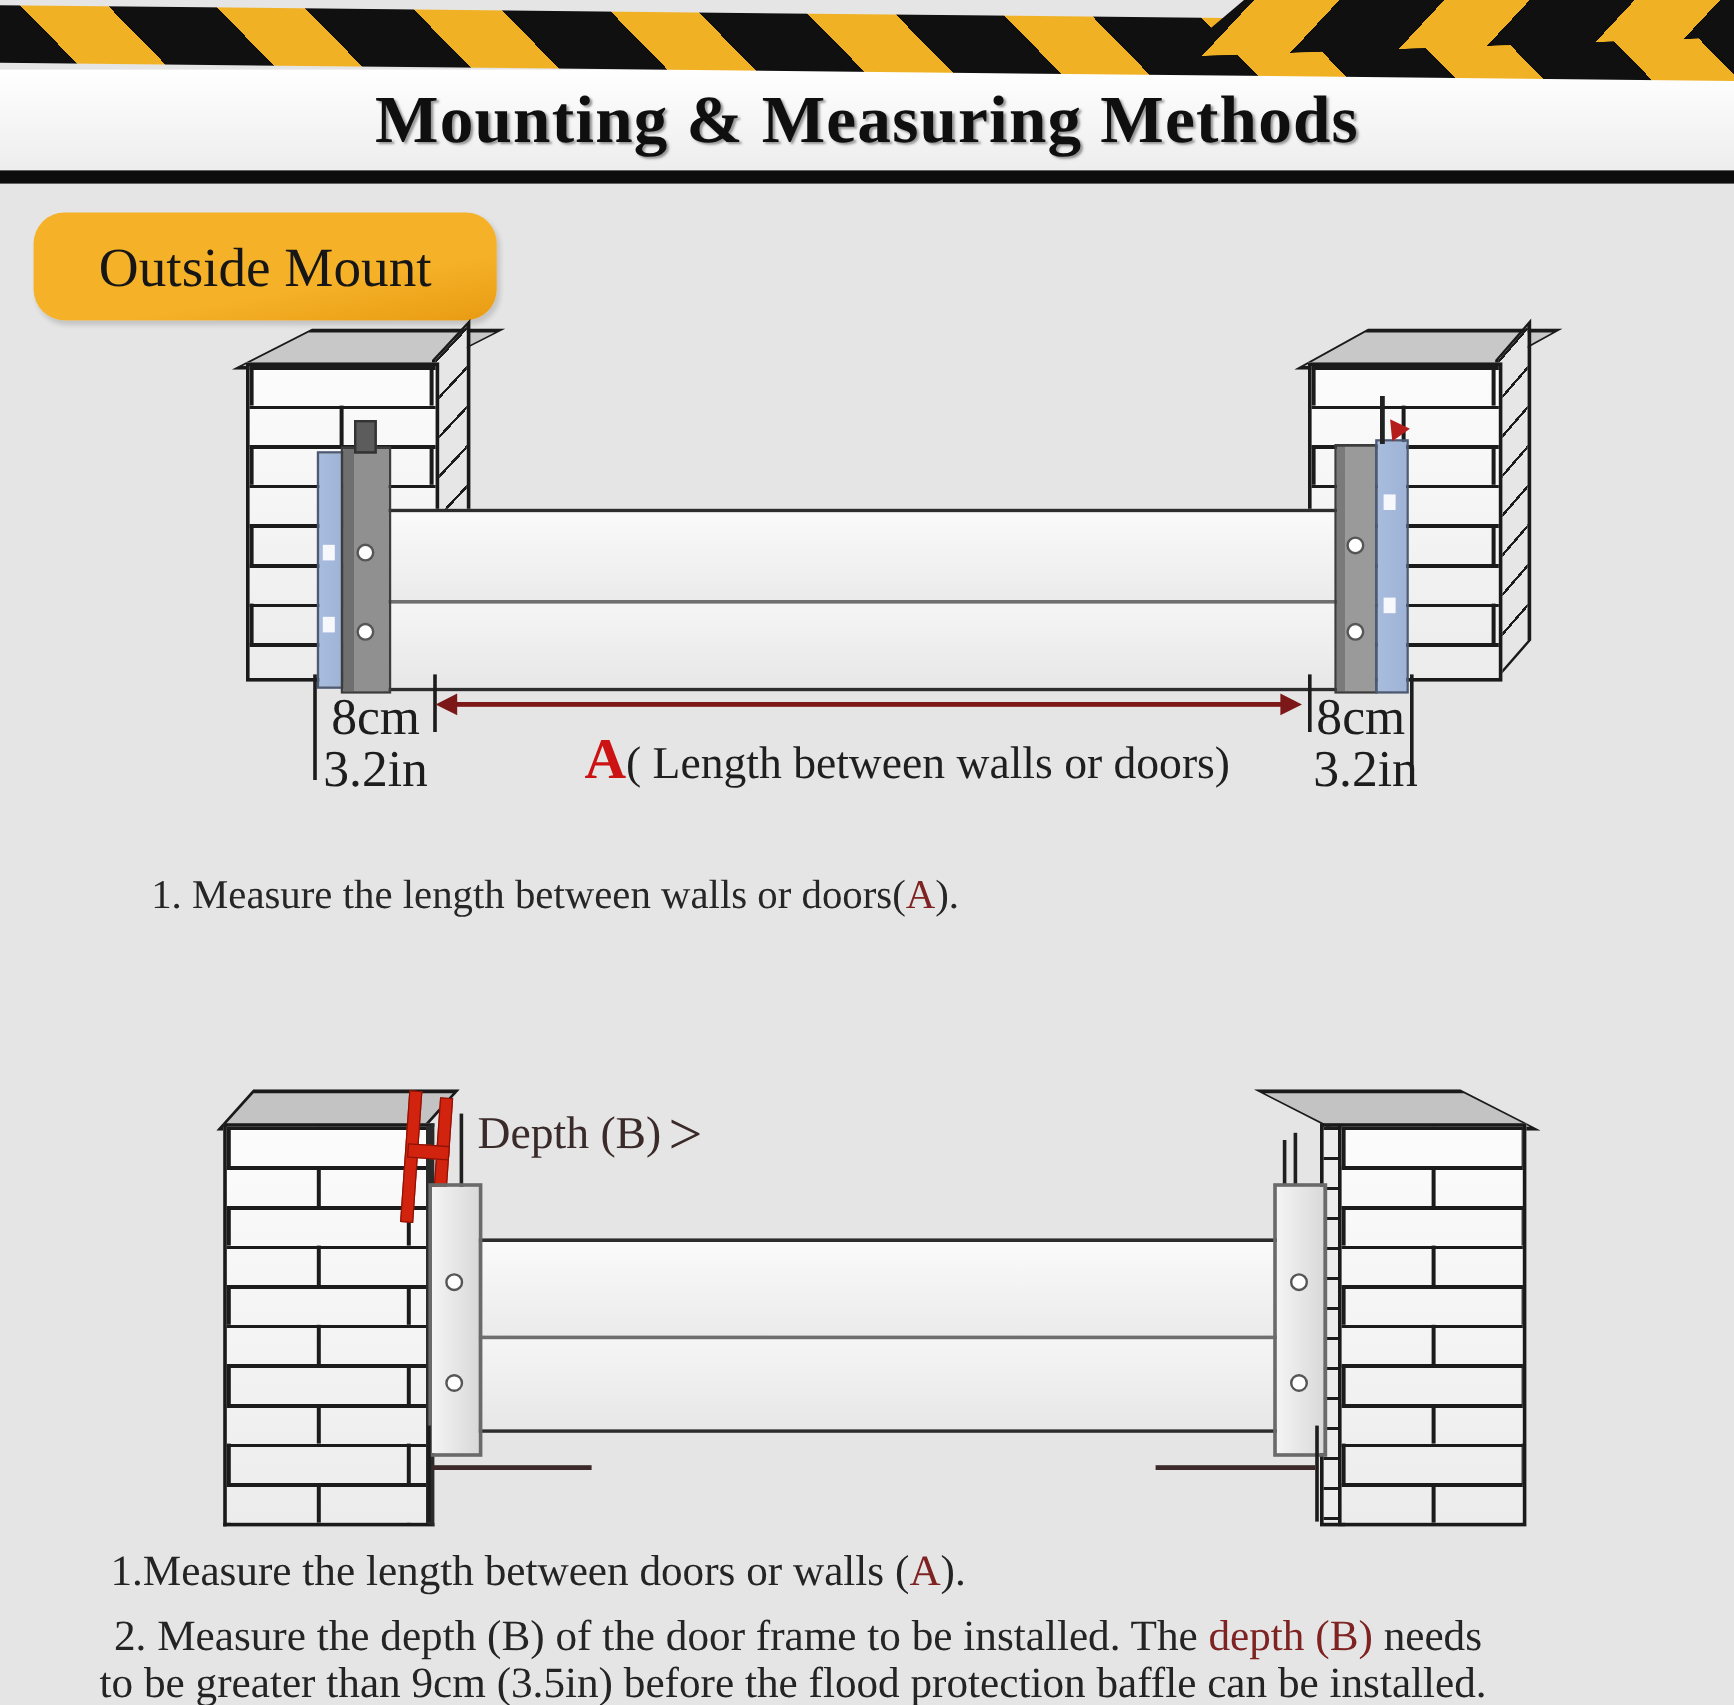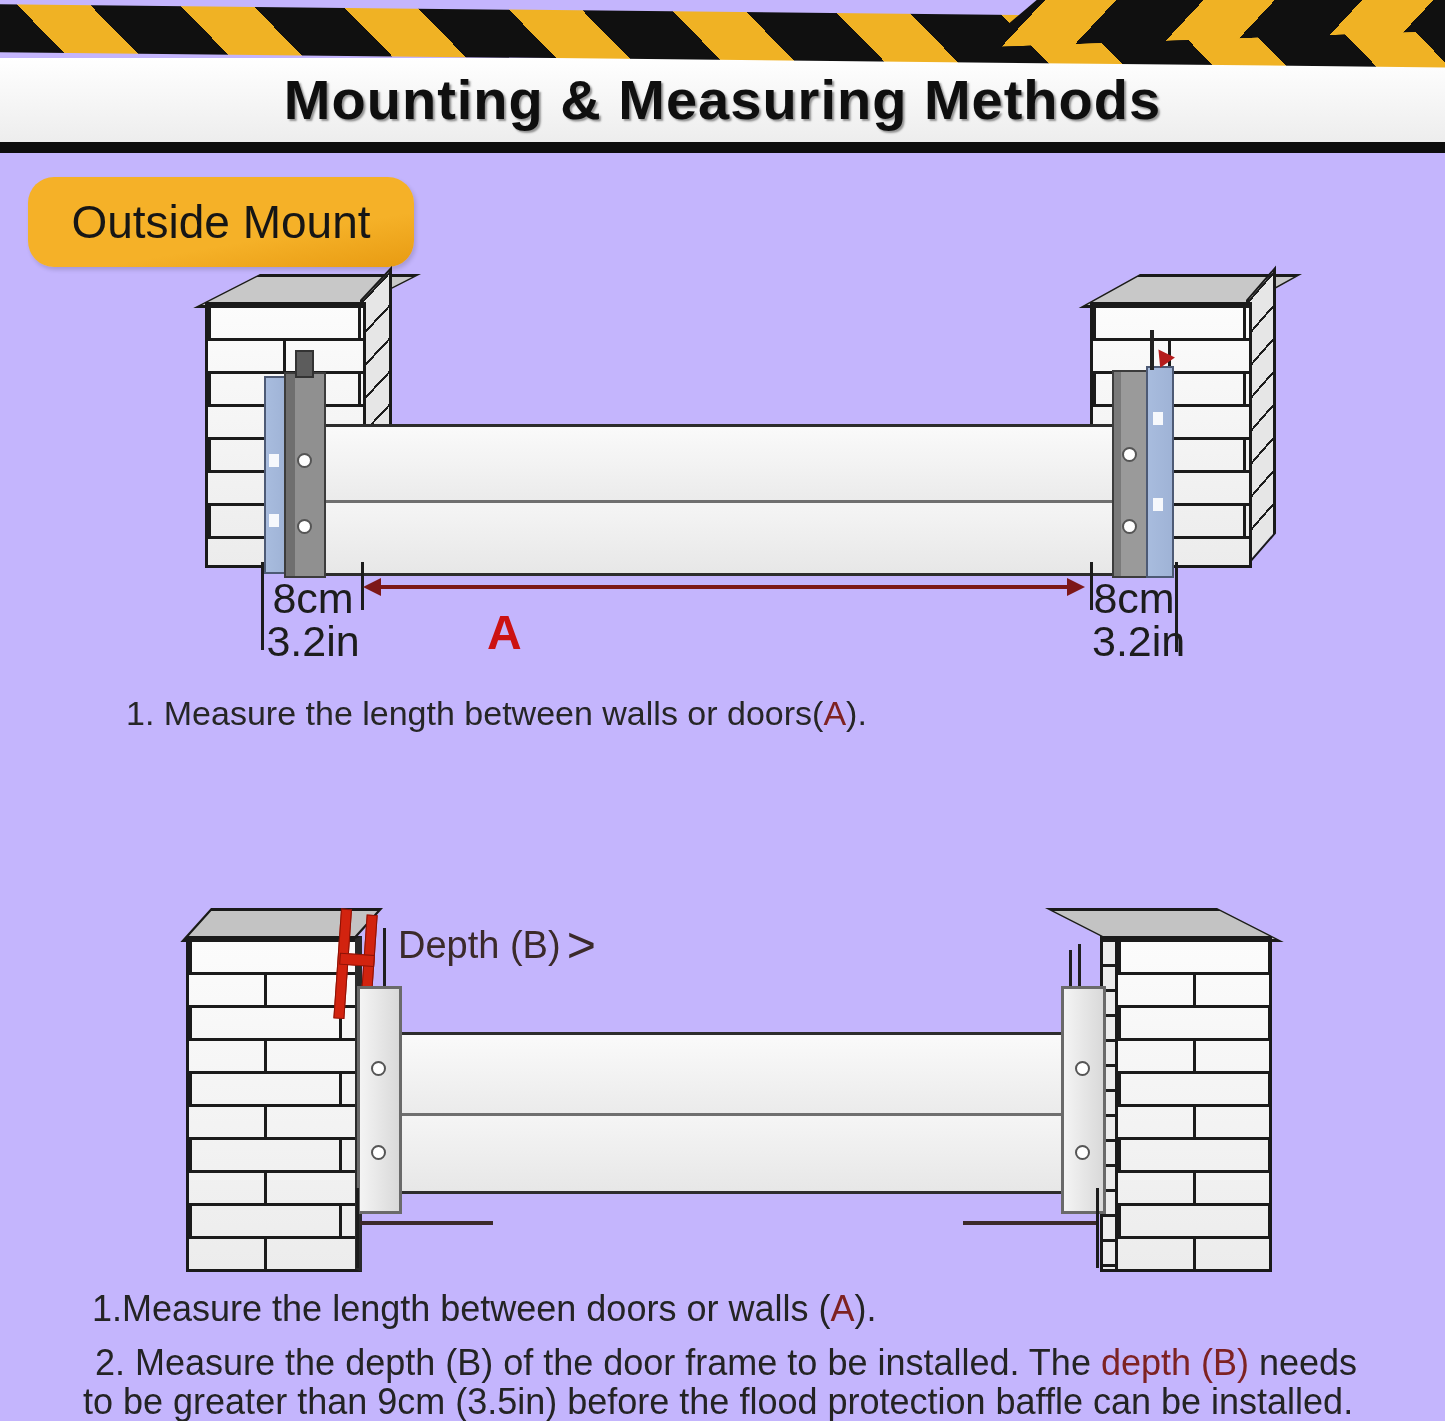--- a/index.html
+++ b/index.html
@@ -1,18 +1,18 @@
 <!DOCTYPE html>
 <html style="--caution_yellow: #F0B224; --badge_yellow: #E89B12; --arrow_red: #7D1818; --accent_red: #CC1212; --maroon: #7E2222; --value_red: #8E1717; --bracket_red: #D2230F; --gasket_blue: #9FB3D6;"><head>
 <meta charset="utf-8">
 <style>
   html,body{margin:0;padding:0;background:#fff;}
   .page{
-    position:relative;width:1445px;height:1421px;overflow:hidden;background:#c4b5fd;
-    font-family:Liberation Sans, sans-serif;color:#222;
+    position:relative;width:1445px;height:1421px;overflow:hidden;background:#e5e5e5;
+    font-family:Liberation Serif, serif;color:#222;
   }
   .abs{position:absolute;}
   .layer{position:absolute;inset:0;}
 
   
   .tape{position:absolute;left:-26px;width:1524px;height:48px;transform-origin:50% 50%;}
   .tape-a{top:12px;transform:rotate(0.6deg);
     background:repeating-linear-gradient(45deg,#101010 0 64px,var(--caution_yellow,#F0B224) 64px 116px);}
   .tape-b{top:8px;transform:rotate(-2deg);
     background:repeating-linear-gradient(135deg,#101010 0 64px,var(--caution_yellow,#F0B224) 64px 116px);
@@ -94,21 +94,21 @@
   .op-8cm-left{left:264px;top:574px;width:98px;}
   .op-32in-left{left:260px;top:617px;width:106px;}
   .op-8cm-right{left:1092px;top:574px;width:84px;}
   .op-32in-right{left:1092px;top:617px;width:92px;}
   .op-alabel{left:487px;top:605px;display:flex;align-items:baseline;white-space:nowrap;}
   .a-letter{font-size:48px;font-weight:800;color:var(--accent_red,#CC1212);}
   .a-text{font-size:38px;color:#1f1f1f;}
 
   
   .steps{position:absolute;font-size:34px;color:#262626;white-space:nowrap;}
-  .op-steps{left:126px;top:694px;}
+  .op-steps{left:126px;top:728px;}
   .op-steps .step{margin-bottom:15px;}
   .maroon{color:var(--maroon,#7E2222);}
   .value-red{color:var(--value_red,#8E1717);}
 
   
   .ip-left-top{left:211px;top:908px;width:166px;height:28px;transform:skewX(-42deg);background:#c3c3c3;}
   .ip-left-front{left:186px;top:936px;width:166px;height:330px;border-right:7px solid #2a2a2a;}
   .ip-right-top{left:1045px;top:908px;width:166px;height:28px;transform:skewX(63deg);background:#c3c3c3;}
   .ip-right-sidestrip{left:1100px;top:936px;width:15px;height:330px;border:3px solid #1a1a1a;
     background:repeating-linear-gradient(180deg,#1c1c1c 0 3px,#ededed 3px 25px);}
@@ -210,20 +210,21 @@
       <div class="abs op-arrow-line"></div>
       <div class="arrow-head head-left"></div>
       <div class="arrow-head head-right"></div>
 
       <div class="dim-text op-8cm-left">8cm</div>
       <div class="dim-text op-32in-left">3.2in</div>
       <div class="dim-text op-8cm-right">8cm</div>
       <div class="dim-text op-32in-right">3.2in</div>
       <div class="abs op-alabel">
         <span class="a-letter">A</span>
+        <span class="a-text">( Length between walls or doors)</span>
       </div>
     </div>
 
     <div class="steps op-steps">
       <div class="step"><span>1. Measure the length between walls or doors(</span><span class="maroon">A</span><span>).</span></div>
     </div>
   </section>
 
   <section class="layer">
 

